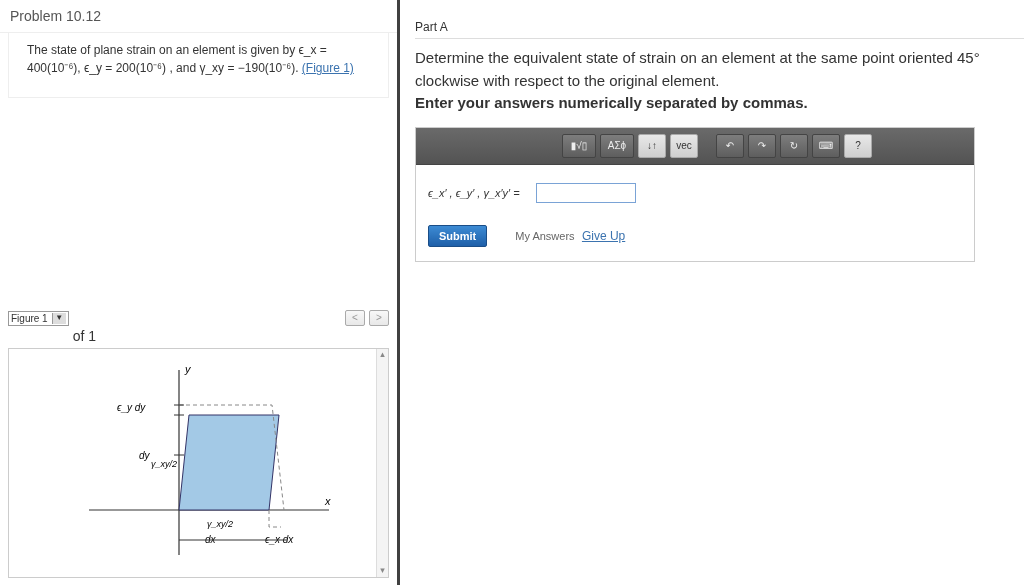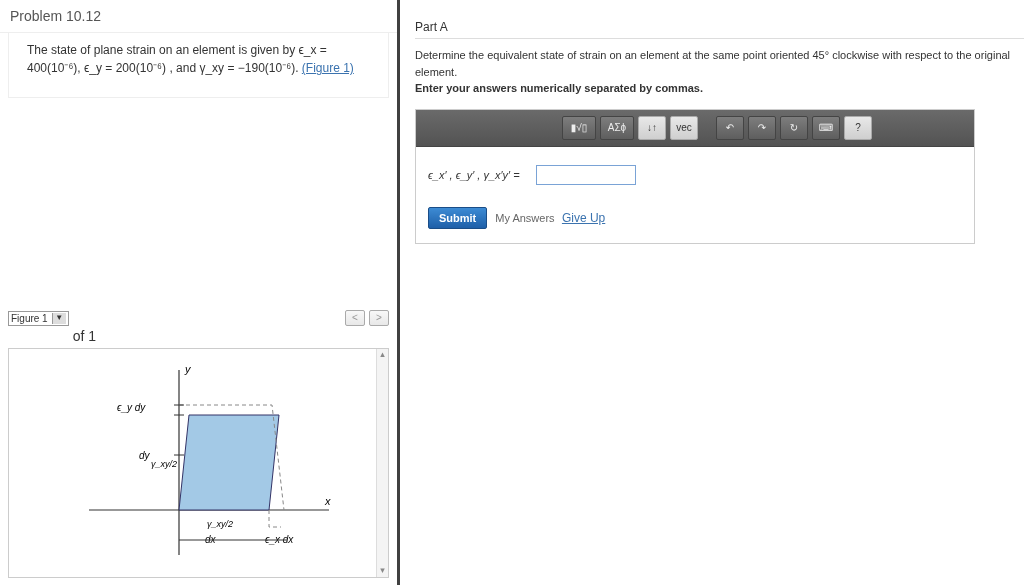--- a/index.html
+++ b/index.html
@@ -31,21 +31,21 @@
     width:20px; height:16px; border:1px solid #aaa; background: linear-gradient(#f8f8f8,#e8e8e8);
     color:#999; font-size:10px; text-align:center; line-height:14px; border-radius:2px;
   }
 
   .figure-frame { margin:0 8px; border:1px solid #ccc; height:230px; position:relative; overflow:hidden;}
   .figure-scroll { position:absolute; right:0; top:0; bottom:0; width:12px; background:#f4f4f4; border-left:1px solid #ddd;}
   .scroll-up,.scroll-dn{height:12px; font-size:9px; color:#888; text-align:center;}
   .scroll-dn{position:absolute;bottom:0;left:0;right:0;}
 
   .part-title { font-size: 12px; font-weight: normal; color: #333; padding: 20px 0 4px; border-bottom: 1px solid #ddd; }
-  .part-instructions { font-size:11px; padding: 8px 0 4px; line-height:1.5;}
+  .part-instructions { font-size:15px; padding: 8px 0 4px; line-height:1.5;}
   .bold-line { font-weight: bold; }
 
   .answer-box { border:1px solid #ccc; margin-top:8px; width: 560px; }
   .toolbar {
     background: linear-gradient(#6a6a6a,#535353);
     display:flex; align-items:center; justify-content:center; gap:4px;
     padding:6px; border-bottom:1px solid #444;
   }
   .tb-btn {
     min-width:28px; height:24px; background:linear-gradient(#7d7d7d,#5e5e5e);
@@ -53,21 +53,21 @@
     display:flex; align-items:center; justify-content:center; cursor:pointer;
   }
   .tb-btn.light { background: linear-gradient(#e8e8e8,#cfcfcf); color:#333; border:1px solid #aaa;}
   .tb-btn.wide { min-width:34px; }
   .tb-spacer { width: 40px; }
 
   .answer-row { display:flex; align-items:center; padding:18px 12px; gap:16px; }
   .answer-label { font-size:11px; font-style: italic;}
   .answer-input { border:1px solid #7aa3d6; height:20px; width:100px; }
 
-  .submit-row { display:flex; align-items:center; gap:8px; padding:4px 12px 14px; }
+  .submit-row { display:flex; align-items:center; gap:28px; padding:4px 12px 14px; }
   .submit-btn {
     background:linear-gradient(#3d8bd4,#1e5fa8); color:#fff; font-size:11px; font-weight:bold;
     padding:4px 10px; border:1px solid #1a4d87; border-radius:2px; cursor:pointer;
   }
   .my-answers { color:#666; font-size:11px; }
   .giveup { color:#3b73af; text-decoration: underline; cursor:pointer; margin-left:4px; }
 
   .fig-svg { margin: 6px 0 0 20px; }
 </style>
 </head>

